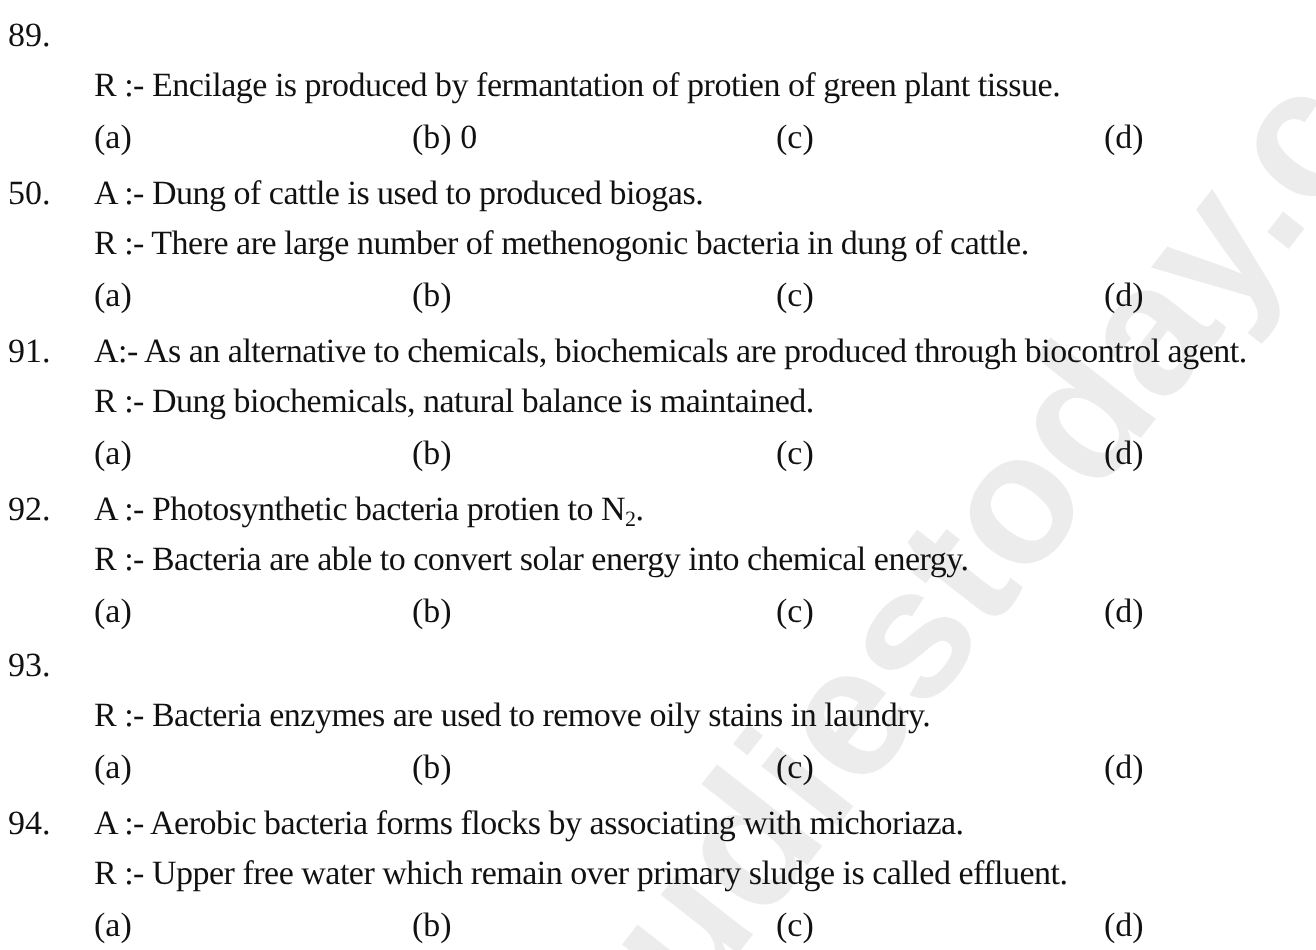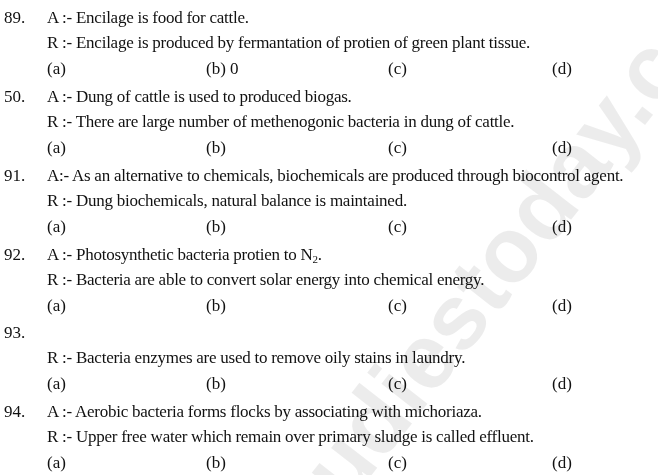--- a/index.html
+++ b/index.html
@@ -34,21 +34,20 @@
 </style>
 </head>
 <body>
 
 <div class="doc">
 
   <div class="watermark">studiestoday.com</div>
 
   <div class="q" style="top:8px">
     <span class="num">89.</span>
-    <span class="line l1">A :- Encilage is food for cattle.</span>
     <span class="line l2">R :- Encilage is produced by fermantation of protien of green plant tissue.</span>
     <div class="opts">
       <span class="opt o0">(a)</span>
       <span class="opt o1">(b) 0</span>
       <span class="opt o2">(c)</span>
       <span class="opt o3">(d)</span>
     </div>
   </div>
 
   <div class="q" style="top:87px">

